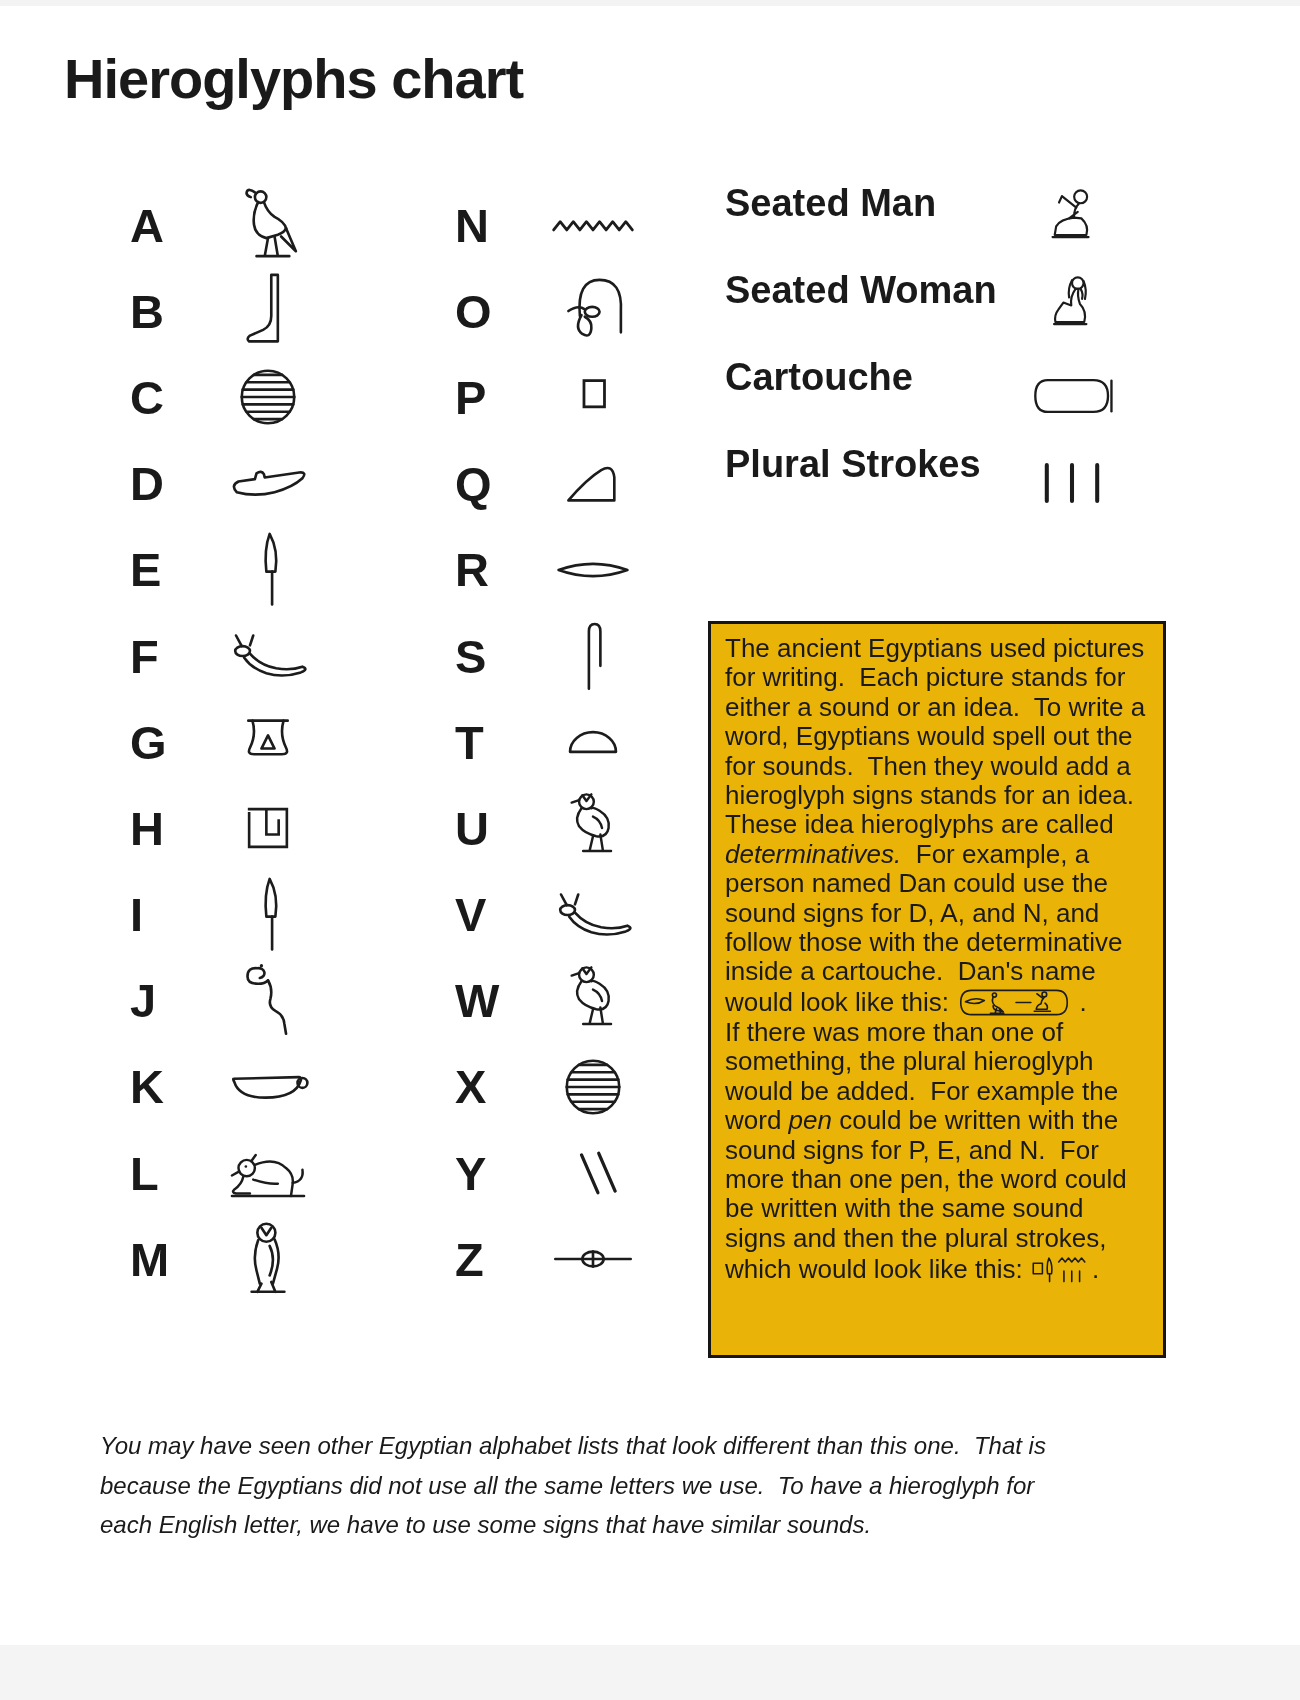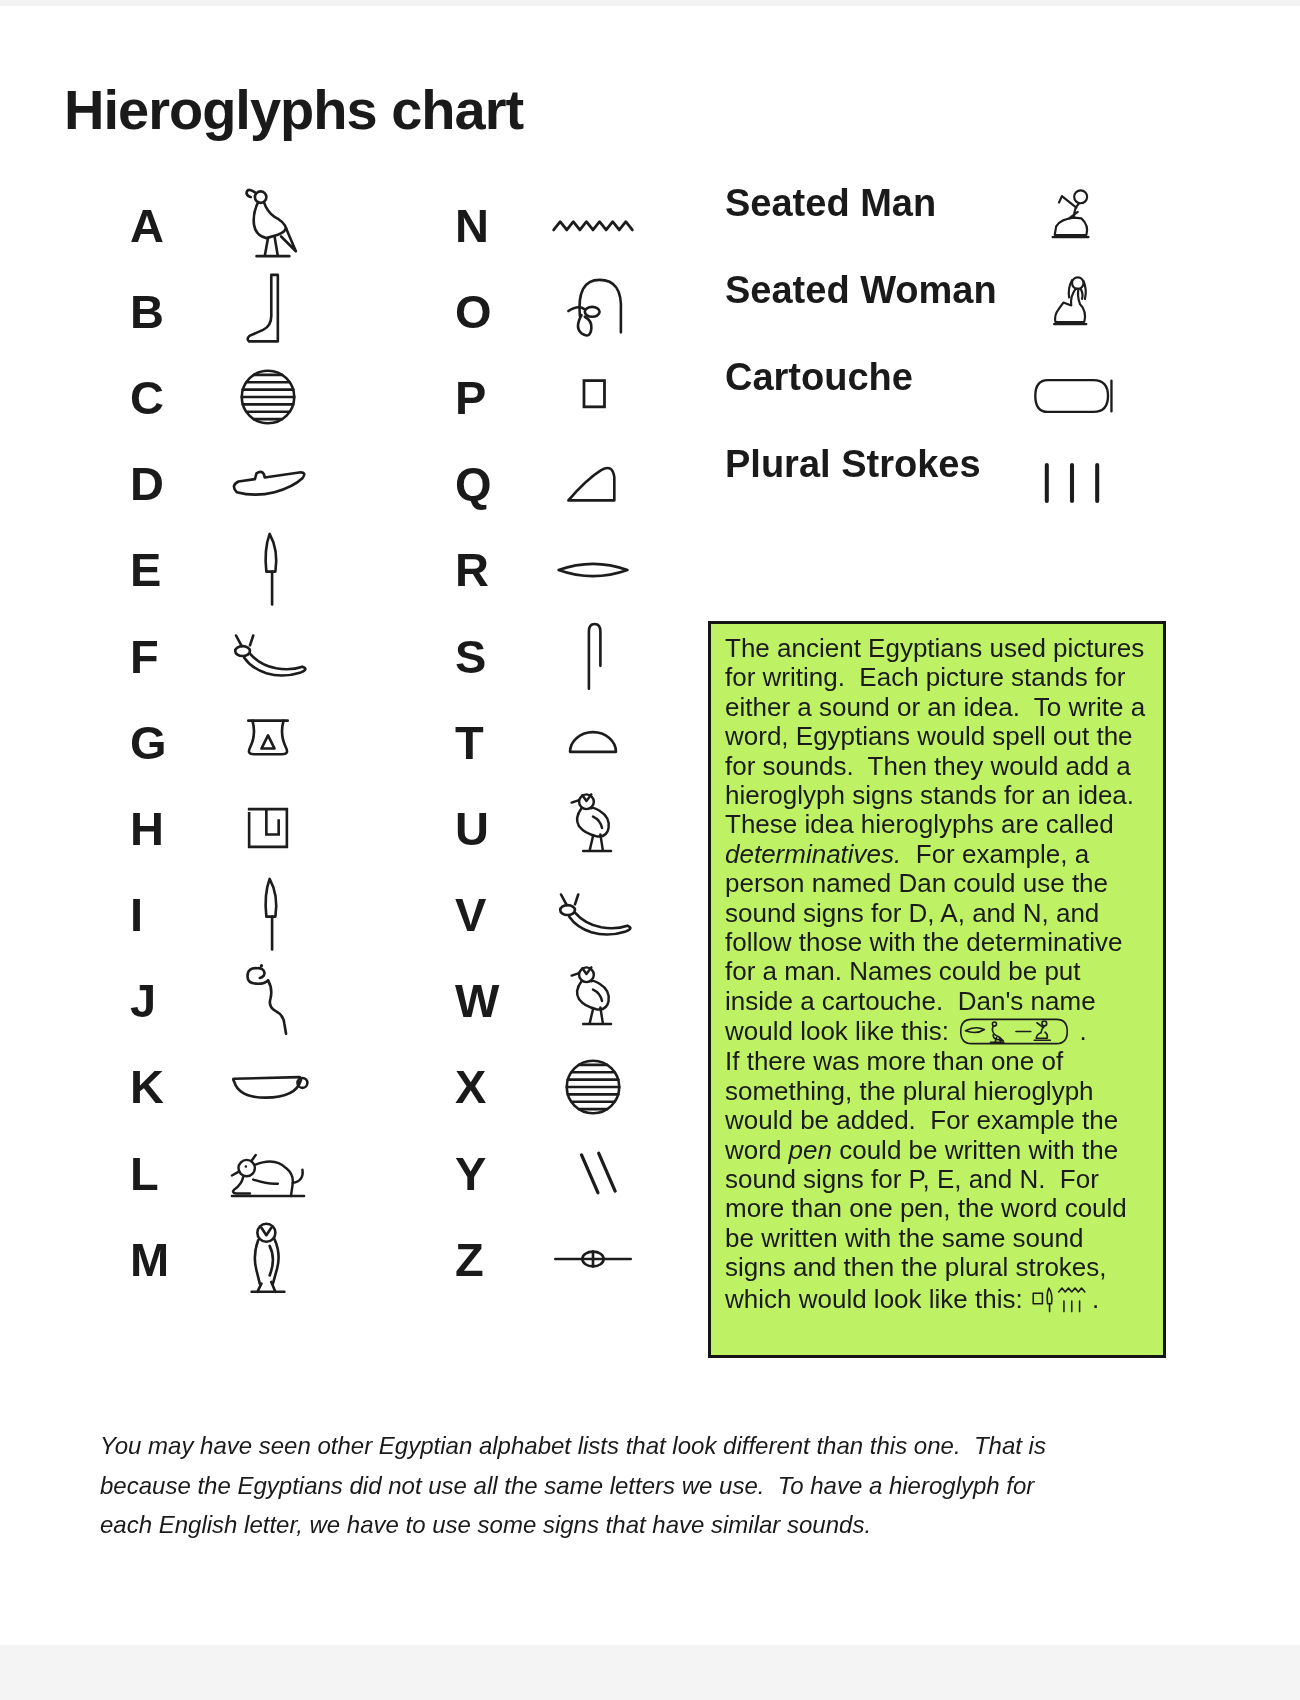--- a/index.html
+++ b/index.html
@@ -2,39 +2,39 @@
 <html><head>
 <meta charset="utf-8">
 <style>
   html,body{margin:0;padding:0;}
   body{
     width:1300px;height:1700px;position:relative;background:#ffffff;
     font-family:"Liberation Sans",sans-serif;color:#1a1a1a;overflow:hidden;
   }
   .scan-edge-top{position:absolute;left:0;top:0;width:100%;height:6px;background:#f3f3f3;}
   .scan-edge-bottom{position:absolute;left:0;bottom:0;width:100%;height:55px;background:#f4f4f4;}
-  .title{position:absolute;left:64px;top:53px;font-size:56px;font-weight:700;letter-spacing:-1px;margin-top:24px;}
+  .title{position:absolute;left:64px;top:22px;font-size:56px;font-weight:700;letter-spacing:-1px;margin-top:24px;}
   
   .col{position:absolute;top:182px;width:310px;}
   #col1{left:130px;}
   #col2{left:455px;}
   .lrow{height:86.2px;display:flex;align-items:center;}
   .letter{width:85px;font-size:47px;font-weight:700;}
   .gbox{width:105px;height:86px;display:flex;align-items:center;justify-content:center;}
   .glyph{width:92px;height:82px;}
   
   #dets{position:absolute;left:725px;top:182px;width:393px;}
   .drow{height:87px;display:flex;align-items:flex-start;}
   .dlabel{flex:1;font-size:38px;font-weight:700;}
   .dgbox{width:92px;height:80px;display:flex;align-items:center;justify-content:center;}
   .dgbox .glyph{width:90px;height:72px;}
   
   .infobox{
     position:absolute;left:708px;top:621px;width:458px;height:737px;
-    border:3.5px solid #151515;box-sizing:border-box;padding:10px 14px;background:#bef264;
+    border:3.5px solid #151515;box-sizing:border-box;padding:10px 14px;background:#eab308;
   }
   .bline{font-size:26px;line-height:29.4px;white-space:pre;}
   .bline i{font-style:italic;}
   .iglyph-cart{width:116px;height:31px;vertical-align:-7px;}
   .iglyph-pen{width:62px;height:35px;vertical-align:-10px;}
   
   .footer{position:absolute;left:100px;top:1426px;}
   .fline{font-size:24px;font-style:italic;line-height:39.5px;white-space:pre;}
 </style>
 </head>
@@ -504,21 +504,20 @@
   <div class="bline">for writing.  Each picture stands for</div>
   <div class="bline">either a sound or an idea.  To write a</div>
   <div class="bline">word, Egyptians would spell out the</div>
   <div class="bline">for sounds.  Then they would add a</div>
   <div class="bline">hieroglyph signs stands for an idea.</div>
   <div class="bline">These idea hieroglyphs are called</div>
   <div class="bline"><i>determinatives.</i><span>  For example, a</span></div>
   <div class="bline">person named Dan could use the</div>
   <div class="bline">sound signs for D, A, and N, and</div>
   <div class="bline">follow those with the determinative</div>
-  <div class="bline">for a man. Names could be put</div>
   <div class="bline">inside a cartouche.  Dan's name</div>
   <div class="bline"><span>would look like this: </span><svg class="iglyph-cart">
         <use href="#g-dan-cartouche"></use>
       </svg><span> .</span></div>
   <div class="bline">If there was more than one of</div>
   <div class="bline">something, the plural hieroglyph</div>
   <div class="bline">would be added.  For example the</div>
   <div class="bline"><span>word </span><i>pen</i><span> could be written with the</span></div>
   <div class="bline">sound signs for P, E, and N.  For</div>
   <div class="bline">more than one pen, the word could</div>

